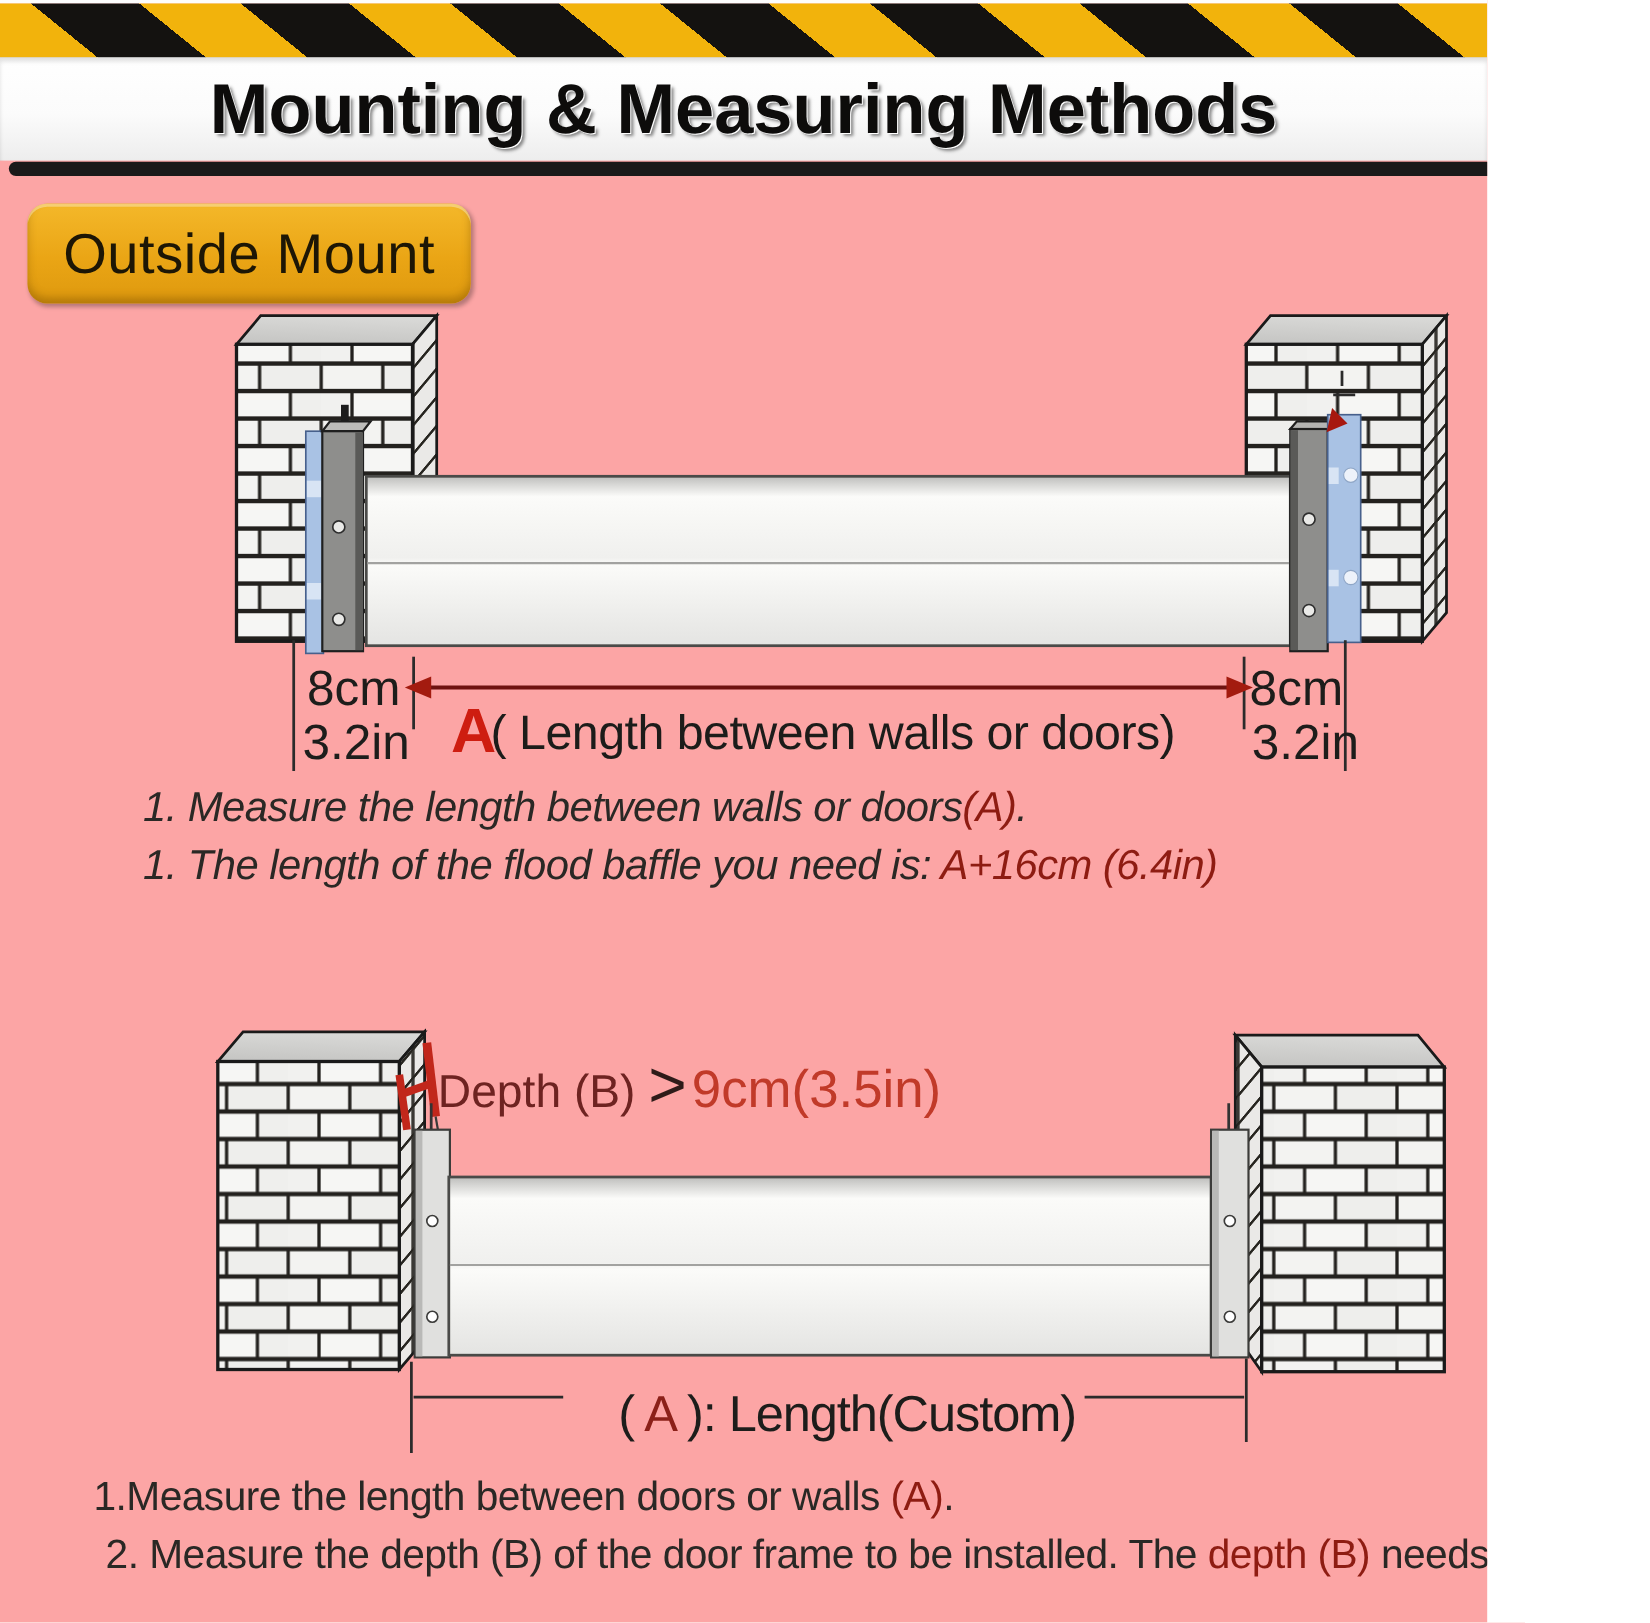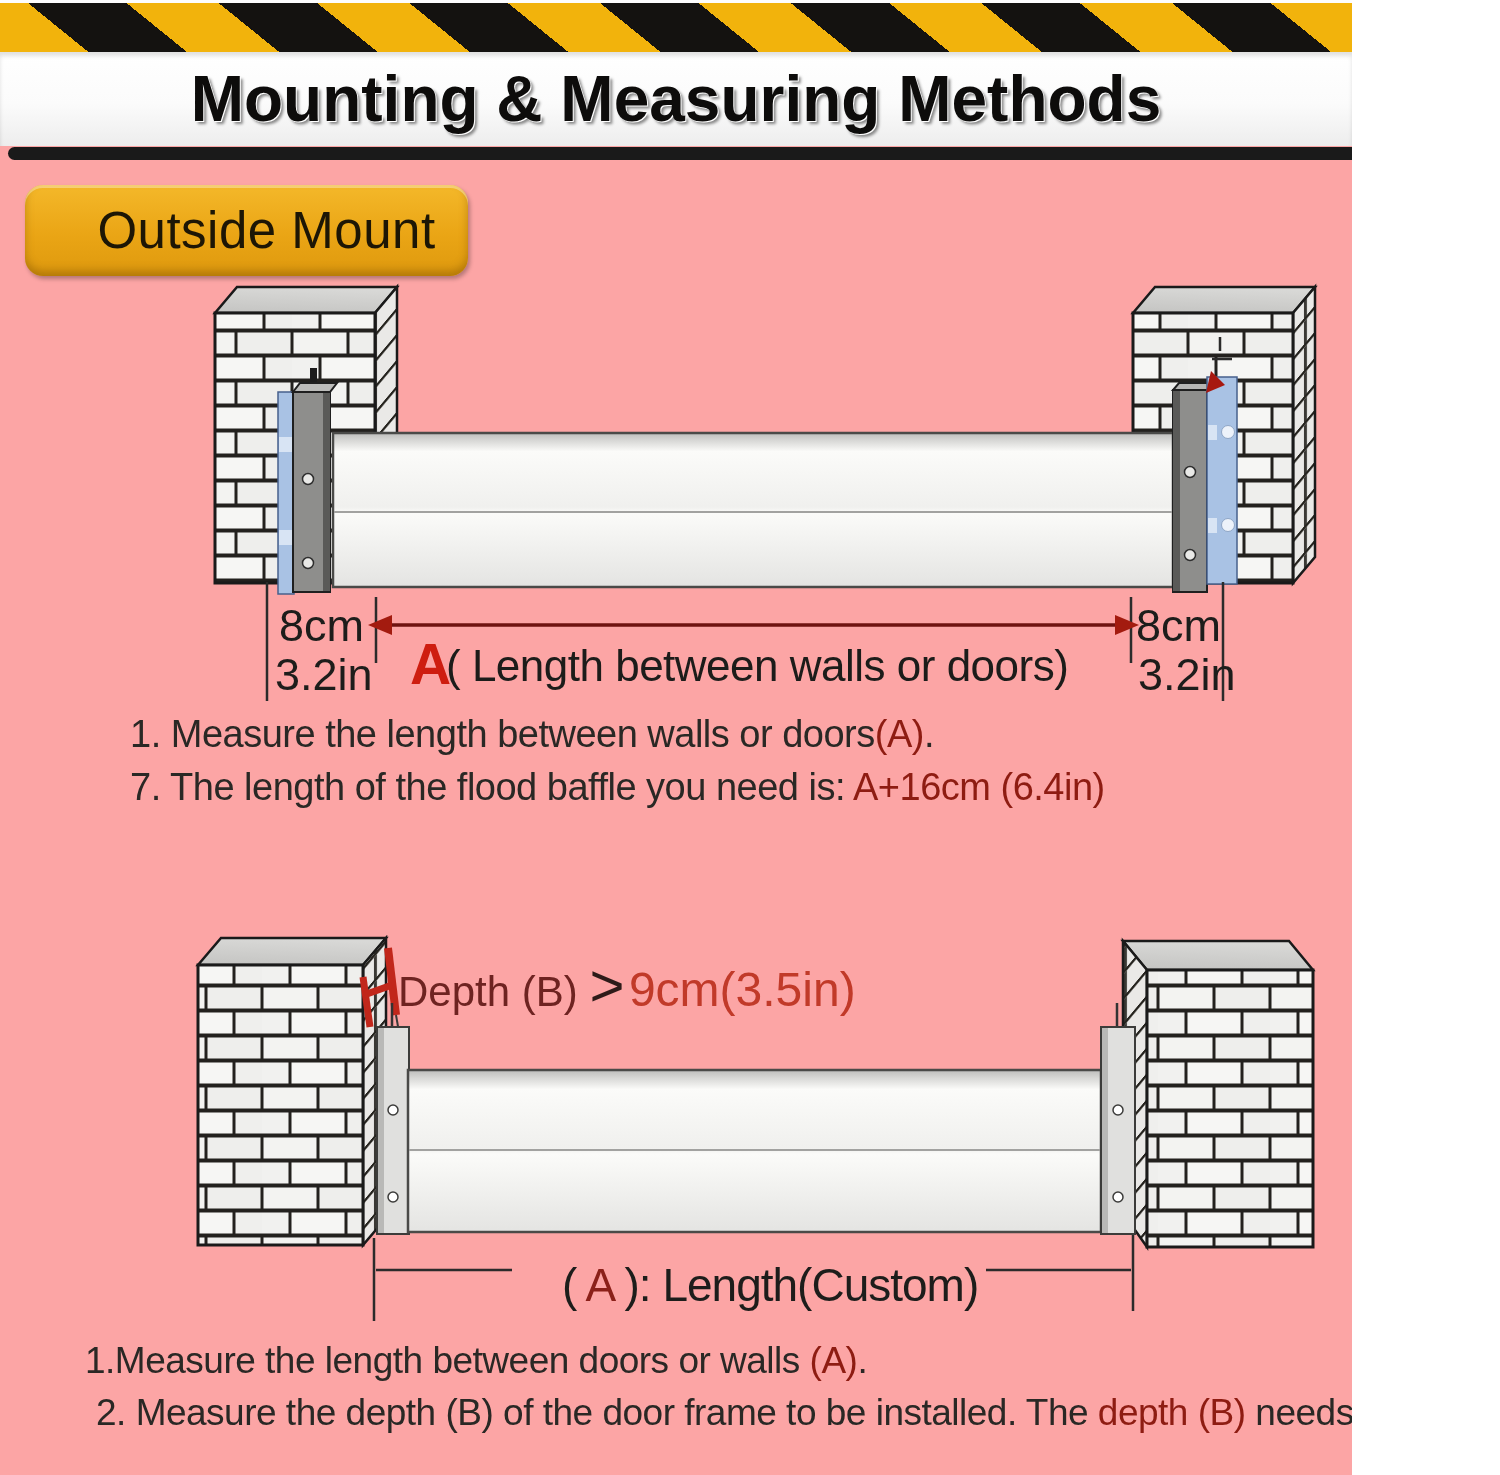--- a/index.html
+++ b/index.html
@@ -16,33 +16,33 @@
              display:flex;align-items:center;justify-content:center;}
   .pagetitle{font-size:64px;font-weight:700;letter-spacing:0px;color:#0d0c0b;
              text-shadow:1px 1px 0 #ffffff,3px 3px 3px rgba(0,0,0,.45);}
   .darkbar{position:absolute;left:8px;top:147px;width:1484px;height:13px;background:#1a1a1a;border-radius:7px;}
 
   
   .badge{position:absolute;left:25px;width:403px;height:91px;border-radius:18px;
          background:linear-gradient(180deg,#f4b82a 0%,#eaa515 55%,#de990e 100%);
          box-shadow:inset 0 3px 0 rgba(255,255,255,.35),inset 0 -5px 8px rgba(125,80,0,.45),2px 3px 4px rgba(0,0,0,.28);
          display:flex;align-items:center;justify-content:center;
-         font-size:51px;color:#1d1605;letter-spacing:.5px;padding-left:40px;}
+         font-size:51px;color:#1d1605;letter-spacing:.5px;}
   .badge-outside{top:185px;}
   .badge-inside{top:836px;}
 
   
   .diag{position:absolute;}
   .d1{left:180px;top:280px;}
   .d2{left:150px;top:935px;}
 
   
   .steps1{position:absolute;left:130px;top:708px;font-size:38px;letter-spacing:-.5px;
           color:#2a2825;line-height:53px;white-space:nowrap;}
-  .stepline{white-space:nowrap;}
+  .stepline{white-space:nowrap;font-style:italic;}
   .em{color:#8e1c12;}
   .b1{position:absolute;left:85px;top:1340px;}
   .b2{position:absolute;left:96px;top:1392px;}
   .b3{position:absolute;left:91px;top:1434px;}
   .bline{font-size:37px;letter-spacing:-.5px;color:#2a2825;white-space:nowrap;}
 </style>
 </head>
 <body>
 <div class="stage">
 
@@ -150,21 +150,21 @@
   <text x="99" y="361" font-size="45" fill="#1d1d1b">8cm</text>
   <text x="95" y="410" font-size="45" fill="#1d1d1b">3.2in</text>
   <text x="956" y="361" font-size="45" fill="#1d1d1b">8cm</text>
   <text x="958" y="410" font-size="45" fill="#1d1d1b">3.2in</text>
   <text x="230" y="404" font-size="57" font-weight="bold" fill="#ce1d10">A</text>
   <text x="266" y="401" font-size="44" letter-spacing="-0.5" fill="#1c1c1a">( Length between walls or doors)</text>
 </svg>
 
 <div class="steps1">
   <div class="stepline"><span>1. Measure the length between walls or doors</span><span class="em">(A)</span><span>.</span></div>
-  <div class="stepline"><span>7. The length of the flood baffle you need is: </span><span class="em">A+16cm (6.4in)</span><span></span></div>
+  <div class="stepline"><span>1. The length of the flood baffle you need is: </span><span class="em">A+16cm (6.4in)</span><span></span></div>
 </div>
 
 <svg class="diag d2" width="1250" height="400" viewBox="0 0 1250 400">
 
   <g>
     <path d="M48,30 L213,30 L236,3 L71,3 Z" fill="url(#capg)" stroke="#1a1a1a" stroke-width="2.5"></path>
     <path d="M213,30 L236,3 L236,283 L213,310 Z" fill="url(#brickside)" stroke="#1a1a1a" stroke-width="2.5"></path>
     <rect x="48" y="30" width="165" height="280" fill="url(#brick)" stroke="#1a1a1a" stroke-width="3"></rect>
   </g>
 

